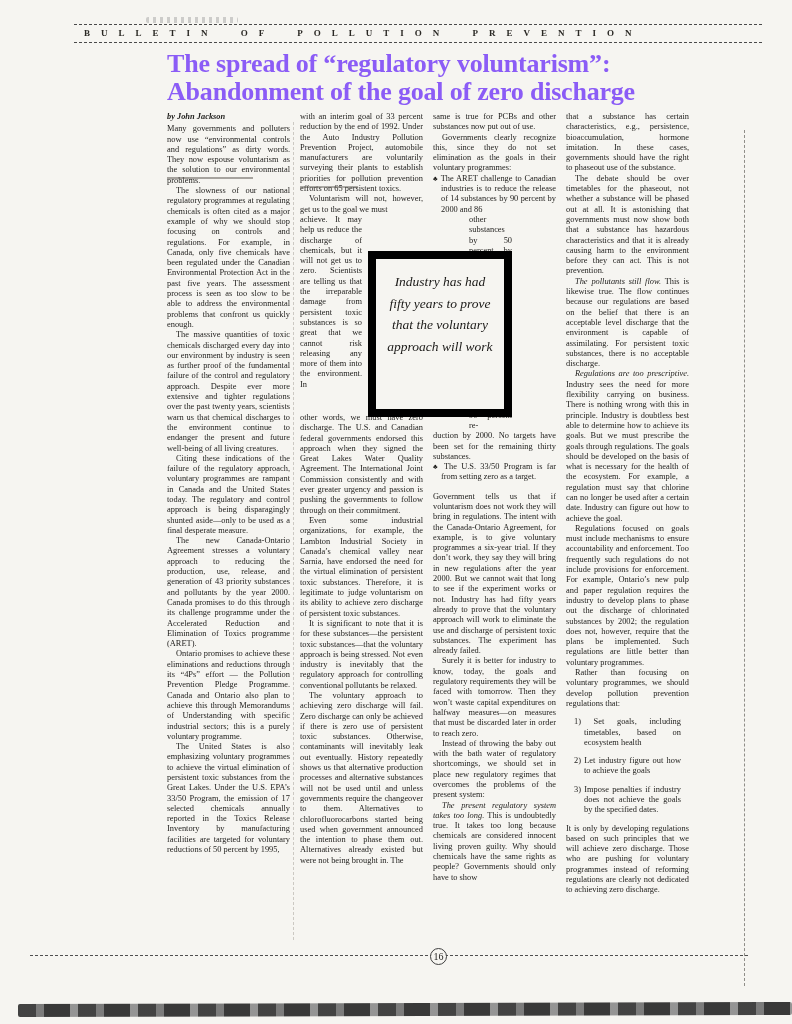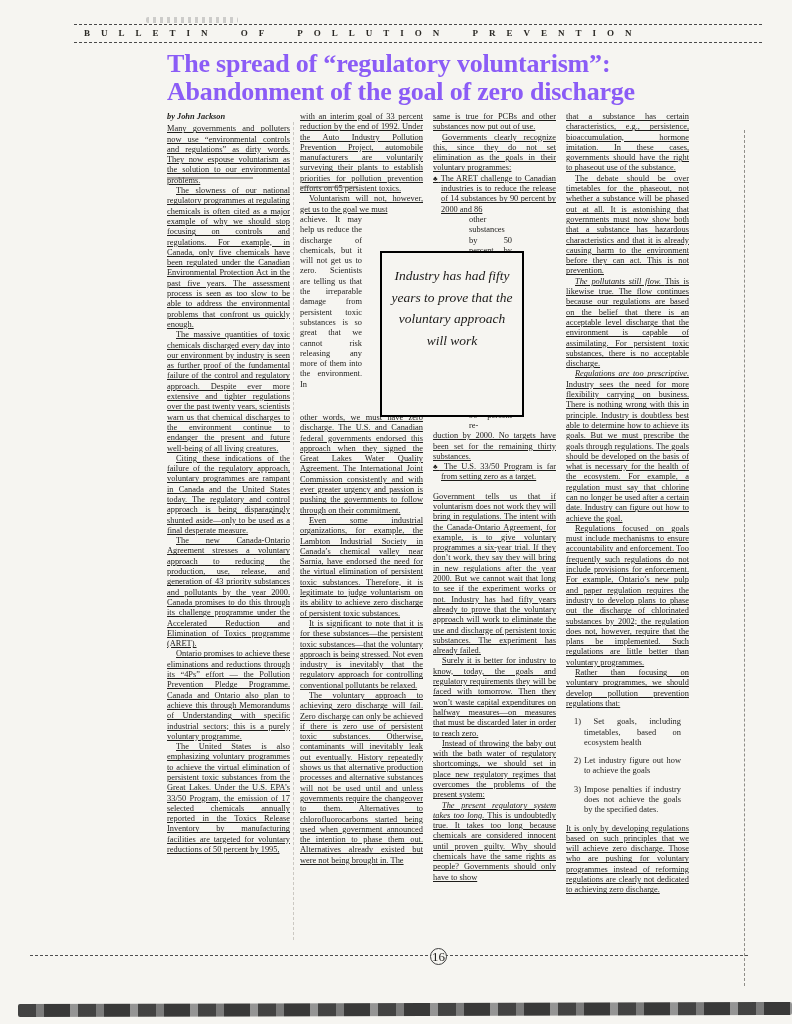--- a/index.html
+++ b/index.html
@@ -14,38 +14,38 @@
   .masthead-wrap{position:absolute;left:74px;top:24px;width:688px;
     border-top:1px dashed #4a4a4a;border-bottom:1px dashed #4a4a4a;
     padding:3px 0 4px 10px;box-sizing:border-box;}
   .masthead{font-size:9px;font-weight:bold;letter-spacing:11px;word-spacing:9px;
     white-space:nowrap;overflow:hidden;color:#2a2824;}
   .title{position:absolute;left:167px;top:50px;width:548px;
     font-size:26px;font-weight:bold;line-height:27.5px;letter-spacing:-0.2px;color:#8b5cf6;}
   .cols{position:absolute;left:167px;top:112px;display:flex;gap:10px;}
   .col{width:123px;height:848px;overflow:hidden;font-size:8.4px;line-height:10.3px;
     text-align:justify;}
-  .para{margin:0;text-indent:9px;text-decoration:underline;}
+  .para{margin:0;text-indent:9px;}
   .noindent{text-indent:0;}
   .byline{font-style:italic;font-weight:bold;margin:0 0 2px 0;font-size:8.4px;}
   .gap{margin-top:9px;}
   .wrap-left{width:62px;min-height:198px;text-align:justify;}
   .narrow-right{margin-left:36px;width:43px;min-height:202px;text-align:justify;}
   .bullet{margin:0;text-indent:-8px;padding-left:8px;}
   .fleuron{font-size:7px;}
   .lead{font-style:italic;}
   .num{margin:8px;text-indent:-10px;padding-left:10px;}
   .pull-quote{position:absolute;left:368px;top:251px;width:144px;height:166px;
-    border:2px solid #000000;background:#f6f5f1;box-sizing:border-box;margin-left:12px;}
+    border:8px solid #000000;background:#f6f5f1;box-sizing:border-box;}
   .pq-text{padding:12px 8px 0;font-style:italic;font-size:13.5px;line-height:21.5px;
     text-align:center;color:#1b1a18;}
   .footer-rule{position:absolute;left:30px;width:718px;top:955px;border-top:1px dashed #4f4f4f;}
   .page-badge{position:absolute;left:430px;top:948px;width:15px;height:15px;
     border:1px solid #3f3f3f;border-radius:50%;background:#f6f5f1;
-    font-size:13px;line-height:15px;text-align:center;}
+    font-size:10px;line-height:15px;text-align:center;}
   .edge-line{position:absolute;left:744px;top:130px;height:856px;border-left:1px dashed #8f8d88;}
   .gutter-line{position:absolute;left:293px;top:122px;height:818px;border-left:1px dashed #ccc9c3;}
   .artifact-a{position:absolute;left:167px;top:177px;width:86px;height:2px;background:#55524c;opacity:.5;}
   .artifact-b{position:absolute;left:300px;top:186px;width:58px;height:2px;background:#55524c;opacity:.45;}
   .smudge{position:absolute;left:18px;right:0;top:1003px;height:13px;
     background:repeating-linear-gradient(90deg,#2f2f2f 0 18px,#6e6e6e 18px 26px,#242424 26px 52px,#8a8a8a 52px 60px);
     transform:rotate(-0.15deg);border-radius:2px;opacity:.9;}
 </style>
 </head>
 <body>
@@ -91,21 +91,21 @@
     <div class="narrow-right">
       <span>other substances by 50 percent by 2000.</span>
       <span class="fleuron">♣</span>
       <span>The Canada-Ontario Agreement is targeting 100 percent reduction for only 5 substances that are already banned. For seven other substances the goal is 90 percent re-</span>
     </div>
     <p class="para noindent">duction by 2000. No targets have been set for the remaining thirty substances.</p>
     <p class="para bullet"><span class="fleuron">♣</span> <span>The U.S. 33/50 Program is far from setting zero as a target.</span></p>
     <p class="para noindent gap">Government tells us that if voluntarism does not work they will bring in regulations. The intent with the Canada-Ontario Agreement, for example, is to give voluntary programmes a six-year trial. If they don’t work, they say they will bring in new regulations after the year 2000. But we cannot wait that long to see if the experiment works or not. Industry has had fifty years already to prove that the voluntary approach will work to eliminate the use and discharge of persistent toxic substances. The experiment has already failed.</p>
     <p class="para">Surely it is better for industry to know, today, the goals and regulatory requirements they will be faced with tomorrow. Then they won’t waste capital expenditures on halfway measures—on measures that must be discarded later in order to reach zero.</p>
     <p class="para">Instead of throwing the baby out with the bath water of regulatory shortcomings, we should set in place new regulatory regimes that overcomes the problems of the present system:</p>
-    <p class="para"><span class="lead">The present regulatory system takes too long.</span> <span>This is undoubtedly true. It takes too long because chemicals are considered innocent until proven guilty. Why should chemicals have the same rights as people? Governments should only have to show</span></p>
+    <p class="para"><span class="lead">The present regulatory system takes too long.</span> <span>This is undoubtedly true. It takes too long because chemicals are considered innocent living proven guilty. Why should chemicals have the same rights as people? Governments should only have to show</span></p>
   </div>
 
   <div class="col">
     <p class="para noindent">that a substance has certain characteristics, e.g., persistence, bioaccumulation, hormone imitation. In these cases, governments should have the right to phaseout use of the substance.</p>
     <p class="para">The debate should be over timetables for the phaseout, not whether a substance will be phased out at all. It is astonishing that governments must now show both that a substance has hazardous characteristics and that it is already causing harm to the environment before they can act. This is not prevention.</p>
     <p class="para"><span class="lead">The pollutants still flow.</span> <span>This is likewise true. The flow continues because our regulations are based on the belief that there is an acceptable level discharge that the environment is capable of assimilating. For persistent toxic substances, there is no acceptable discharge.</span></p>
     <p class="para"><span class="lead">Regulations are too prescriptive.</span> <span>Industry sees the need for more flexibility carrying on business. There is nothing wrong with this in principle. Industry is doubtless best able to determine how to achieve its goals. But we must prescribe the goals through regulations. The goals should be developed on the basis of what is necessary for the health of the ecosystem. For example, a regulation must say that chlorine can no longer be used after a certain date. Industry can figure out how to achieve the goal.</span></p>
     <p class="para">Regulations focused on goals must include mechanisms to ensure accountability and enforcement. Too frequently such regulations do not include provisions for enforcement. For example, Ontario’s new pulp and paper regulation requires the industry to develop plans to phase out the discharge of chlorinated substances by 2002; the regulation does not, however, require that the plans be implemented. Such regulations are little better than voluntary programmes.</p>
     <p class="para">Rather than focusing on voluntary programmes, we should develop pollution prevention regulations that:</p>
     <p class="num">1) Set goals, including timetables, based on ecosystem health</p>

